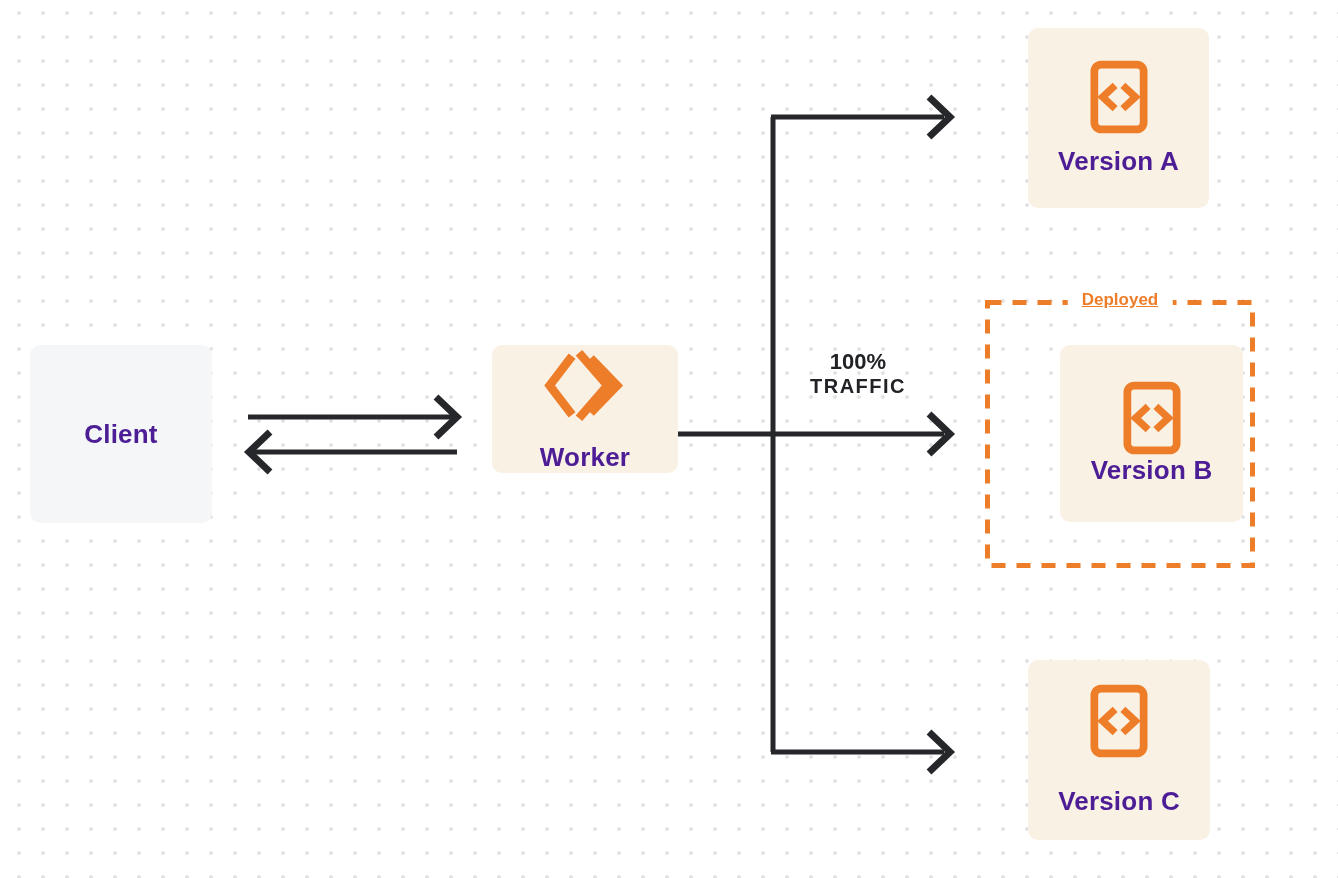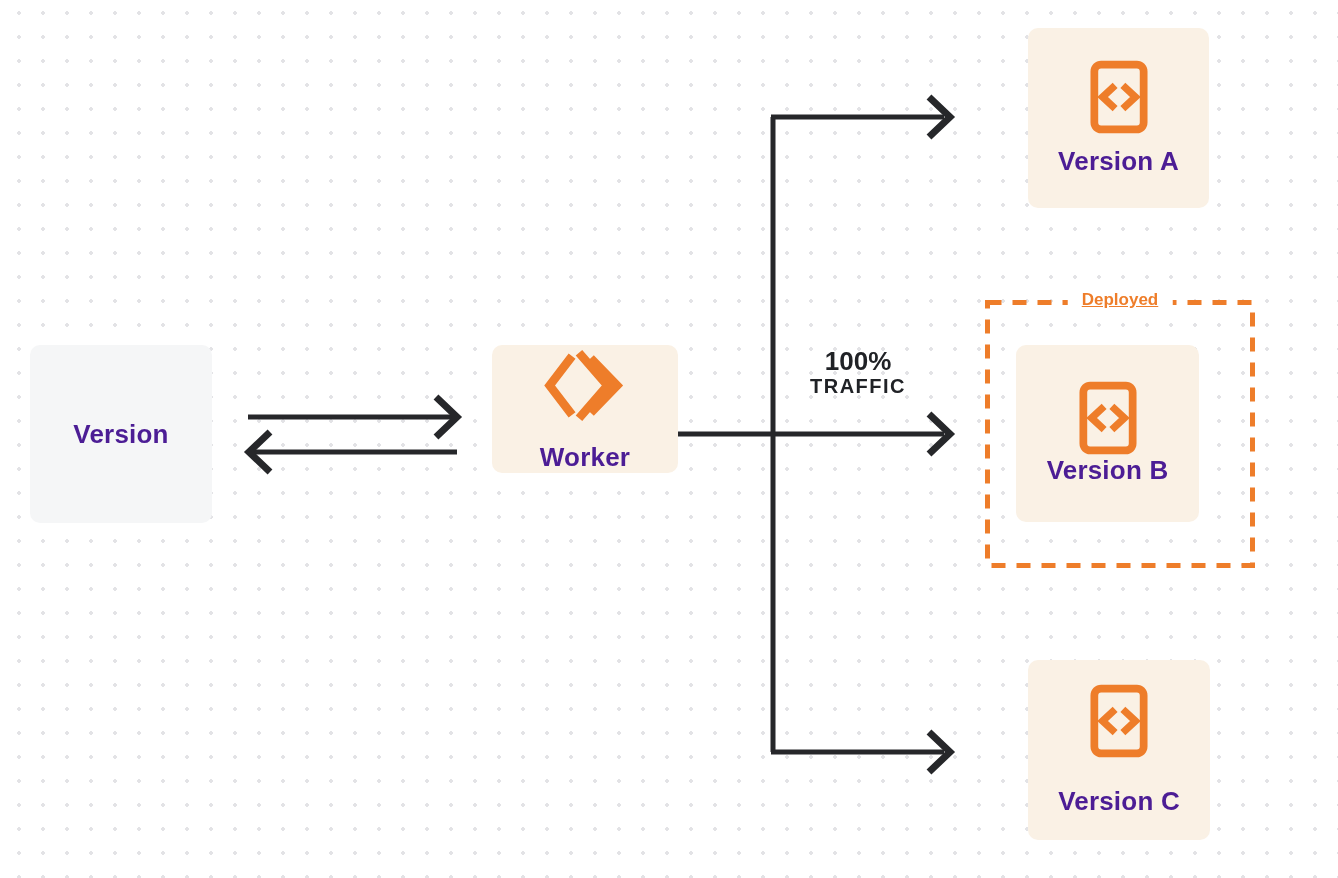--- a/index.html
+++ b/index.html
@@ -25,21 +25,21 @@
   }
   .node-label {
     font-weight: 700;
     font-size: 26px;
     color: #4c1d95;
     letter-spacing: 0.2px;
   }
   #client   { left: 30px;   top: 345px; width: 182px; height: 178px; background: #f5f6f7; }
   #worker   { left: 492px;  top: 345px; width: 186px; height: 128px; background: #faf1e5; gap: 16px; }
   #version-a{ left: 1028px; top: 28px;  width: 181px; height: 180px; background: #faf1e5; gap: 12px; }
-  #version-b{ left: 1016px; top: 345px; width: 183px; height: 177px; background: #faf1e5; gap: 0; }
+  #version-b{ left: 1060px; top: 345px; width: 183px; height: 177px; background: #faf1e5; gap: 0; }
   #version-c{ left: 1028px; top: 660px; width: 182px; height: 180px; background: #faf1e5; gap: 28px; }
 
   .deployed-group {
     position: absolute;
     left: 985px; top: 300px;
     width: 270px; height: 268px;
   }
   .deployed-border { position: absolute; left: 0; top: 0; }
   .deployed-label {
     position: absolute;
@@ -56,21 +56,21 @@
     text-decoration: underline;
   }
   .traffic-label {
     position: absolute;
     left: 788px; top: 349px;
     width: 140px;
     text-align: center;
     font-weight: 700;
     color: #202226;
   }
-  .traffic-line1 { font-size: 26px; line-height: 25px; }
+  .traffic-line1 { font-size: 22px; line-height: 25px; }
   .traffic-line2 { font-size: 20px; line-height: 25px; letter-spacing: 1.5px; }
   .edges-svg { position: absolute; left: 0; top: 0; }
 </style>
 </head>
 <body>
 
 <div class="canvas">
 
   <svg class="edges-svg" width="1338" height="878" viewBox="0 0 1338 878">
     <g fill="none" stroke="#26272a" stroke-linecap="butt" stroke-linejoin="miter">
@@ -94,21 +94,21 @@
         <polyline points="929,97 950,117 929,137" stroke-width="7"></polyline>
       </g>
       <g>
         <path d="M771 752 H944" stroke-width="5"></path>
         <polyline points="929,732 950,752 929,772" stroke-width="7"></polyline>
       </g>
     </g>
   </svg>
 
   <div class="node" id="client">
-    <div class="node-label">Version</div>
+    <div class="node-label">Client</div>
   </div>
 
   <div class="node" id="worker">
     <svg viewBox="0 0 106 94" width="100" height="89">
       <g fill="none" stroke="#ee7d2a">
         <polyline points="38,13 12,47 38,81" stroke-width="10"></polyline>
         <polyline points="46,9 79,47 46,85" stroke-width="10"></polyline>
         <polyline points="60,15 91,47 60,79" stroke-width="9"></polyline>
       </g>
     </svg>

